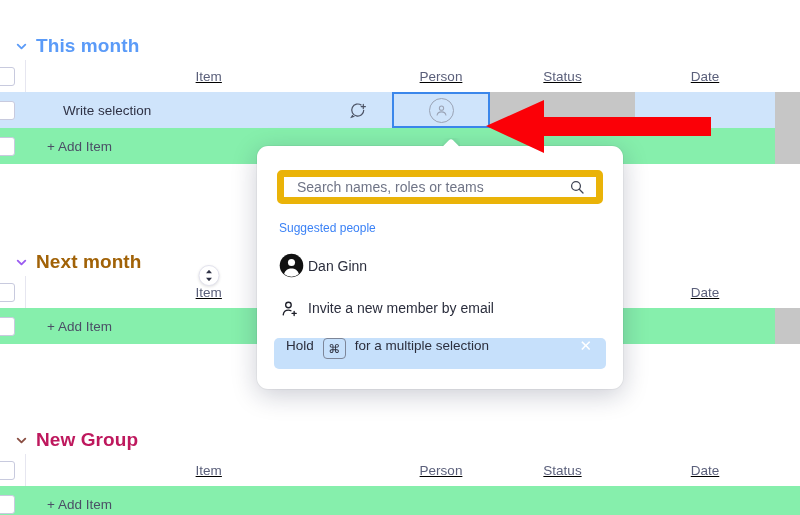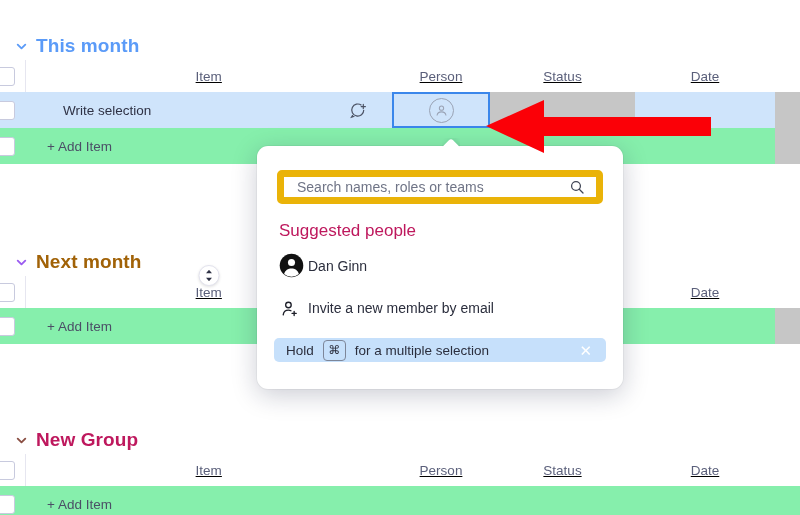--- a/index.html
+++ b/index.html
@@ -170,43 +170,43 @@
   .search-input::placeholder { color: #6f7486; opacity: 1; }
   .search-icon {
     position: absolute;
     right: 11px; top: 50%;
     transform: translateY(-50%);
     width: 16px; height: 16px;
   }
   .suggested-label {
     position: absolute;
     left: 22px; top: 75px;
-    font-size: 17px;
-    color: #be185d;
+    font-size: 12px;
+    color: #3b82f6;
   }
   .person-row {
     position: absolute;
     left: 22px;
     display: flex; align-items: center;
     gap: 4px;
   }
   .person-row.p1 { top: 107px; }
   .person-row.p2 { top: 151px; }
   .person-row .nm { font-size: 14px; color: #2b2e3d; }
   .person-row.p2 .nm { margin-left: 3px; }
   .avatar-dan { width: 25px; height: 25px; }
   .invite-icon { width: 22px; height: 22px; display:flex; align-items:center; justify-content:center; }
 
   .hold-bar {
     position: absolute;
     left: 17px; top: 192px;
-    width: 332px; height: 24px;
+    width: 332px; height: 31px;
     background: #c6e0fb;
     border-radius: 5px;
-    display: flex; align-items: center;
+    display: flex; align-items: flex-start;
     padding: 0 12px;
     font-size: 13.5px;
     color: #2b2e3d;
   }
   .kbd {
     display: inline-flex; align-items: center; justify-content: center;
     width: 23px; height: 21px;
     border: 1px solid #7d8699;
     border-radius: 4px;
     margin: 0 9px;

